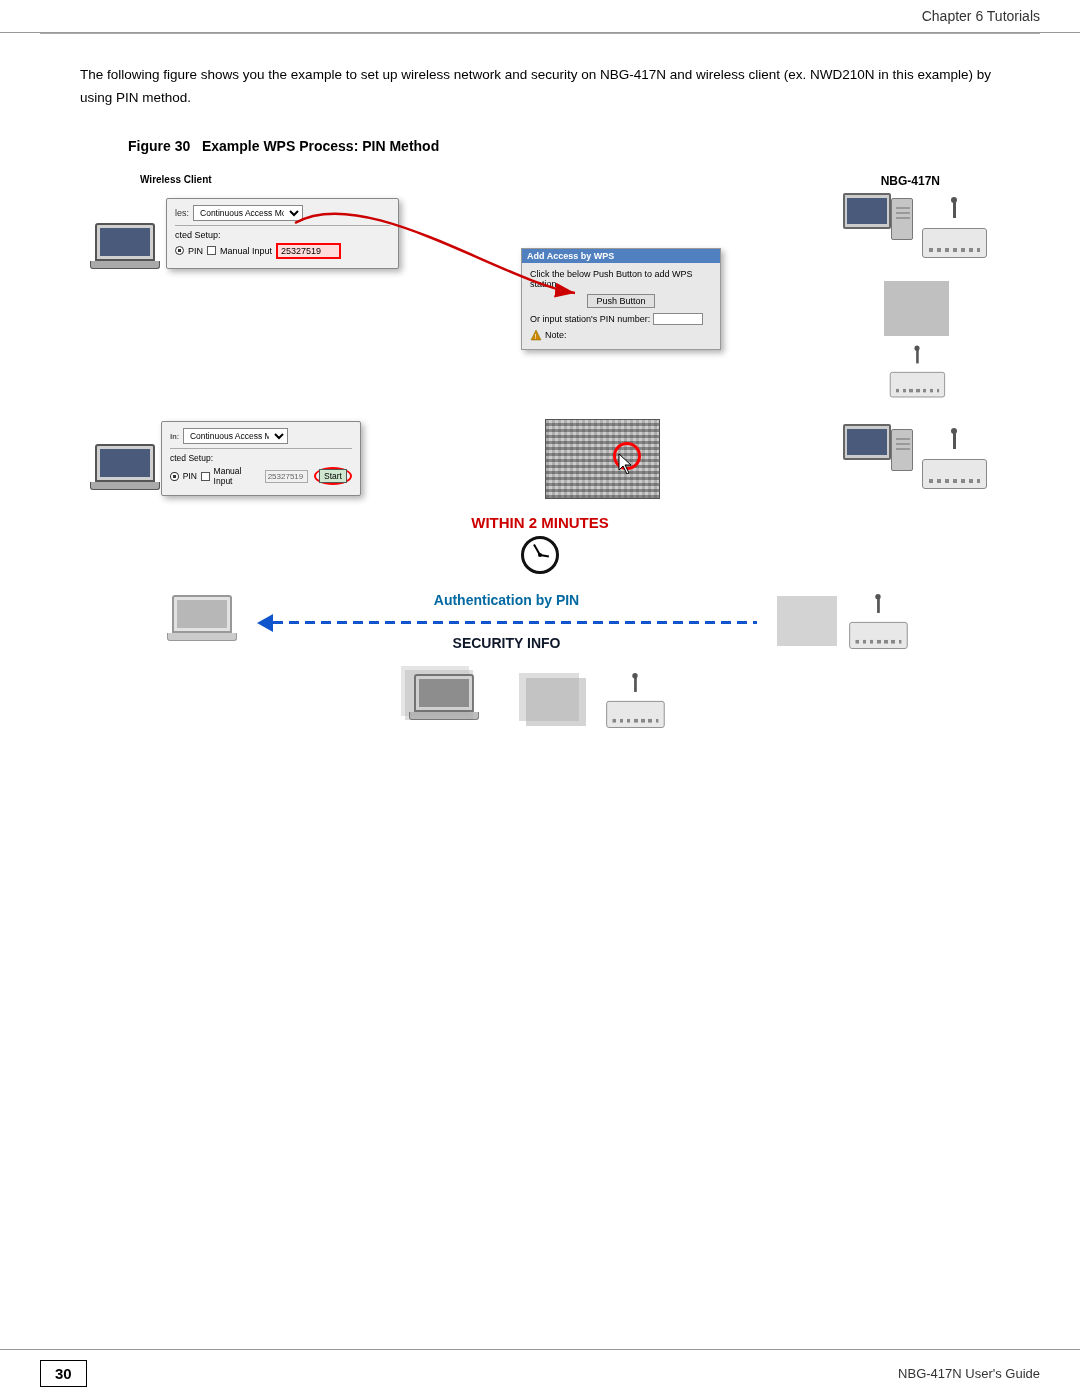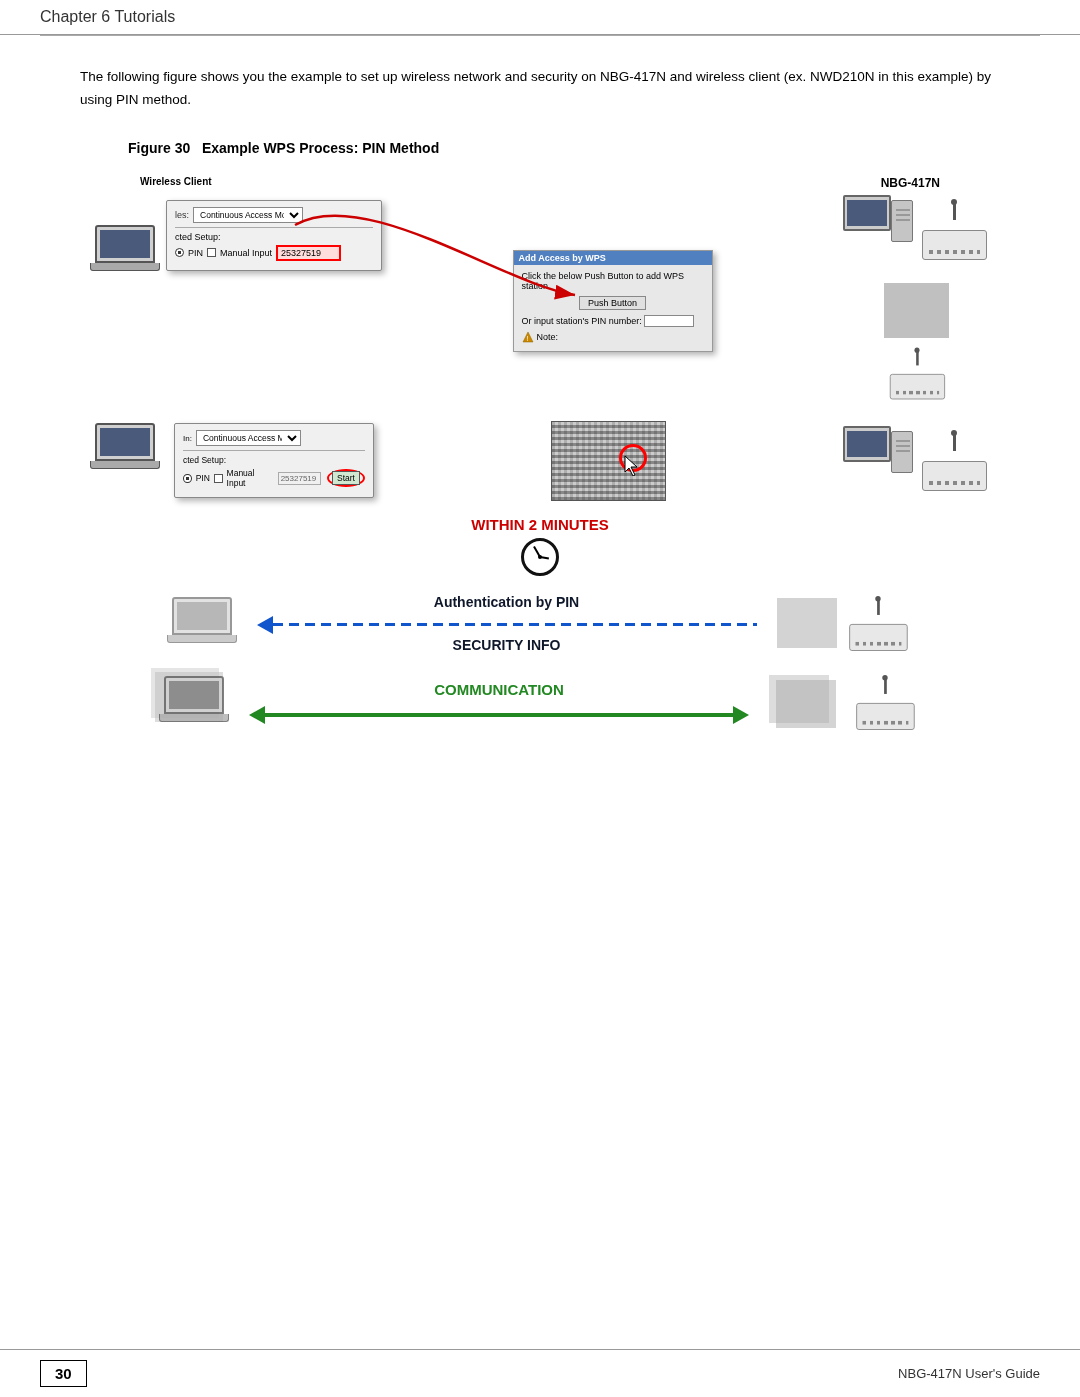--- a/index.html
+++ b/index.html
@@ -9,25 +9,25 @@
       background: #ffffff;
       font-family: Arial, sans-serif;
       font-size: 14px;
       color: #000;
       position: relative;
     }
 
     
     .page-header {
       display: flex;
-      justify-content: flex-start;
+      justify-content: flex-end;
       align-items: center;
       padding: 8px 40px;
       border-bottom: 1px solid #999;
-      font-size: 16px;
+      font-size: 14px;
       color: #333;
     }
 
     
     .main-content {
       padding: 30px 80px 60px 80px;
     }
 
     .intro-text {
       font-size: 13.5px;
@@ -247,21 +247,21 @@
     .within-minutes {
       color: #cc0000;
       font-weight: bold;
       font-size: 15px;
       text-align: center;
       margin: 15px 0 5px;
     }
 
     
     .auth-pin-text {
-      color: #0f172a;
+      color: #0369a1;
       font-weight: bold;
       font-size: 14px;
       text-align: right;
     }
 
     
     .security-info-text {
       color: #0f172a;
       font-weight: bold;
       font-size: 14px;
@@ -464,21 +464,21 @@
 
         <div style="margin-top:30px;">
           <div class="laptop">
             <div class="laptop-screen">
               <div class="laptop-screen-inner"></div>
             </div>
             <div class="laptop-base"></div>
           </div>
         </div>
 
-        <div class="dialog-box dialog-shadow" style="margin-top:5px; width:216px;">
+        <div class="dialog-box dialog-shadow" style="margin-top:5px; width:233px;">
           <div class="dialog-row">
             <span class="dialog-label">les:</span>
             <select class="dialog-select">
               <option>Continuous Access Mode</option>
             </select>
           </div>
           <hr class="dialog-separator">
           <div class="dialog-row" style="font-size:9px;">
             <span>cted Setup:</span>
           </div>
@@ -543,21 +543,21 @@
           <div class="router" style="transform:scale(0.85);">
             <div class="router-antenna"></div>
             <div class="router-body"></div>
           </div>
         </div>
       </div>
     </div>
 
     <div style="display:flex; align-items:center; justify-content:space-between; margin-bottom:8px; position:relative;">
 
-      <div style="display:flex; align-items:flex-start; gap:14px;">
+      <div style="display:flex; align-items:flex-end; gap:1px;">
         <div>
           <div class="laptop">
             <div class="laptop-screen">
               <div class="laptop-screen-inner"></div>
             </div>
             <div class="laptop-base"></div>
           </div>
         </div>
 
         <div class="dialog-box dialog-shadow" style="width:200px;">
@@ -662,29 +662,20 @@
         <div style="opacity:0.75;">
           <div class="laptop">
             <div class="laptop-screen">
               <div class="laptop-screen-inner" style="background:#777;"></div>
             </div>
             <div class="laptop-base"></div>
           </div>
         </div>
       </div>
 
-      <div class="center-col" style="flex:1; max-width:500px;">
-        <div class="communication-text">COMMUNICATION</div>
-
-        <div style="display:flex; align-items:center; width:100%; margin-top:8px;">
-          <div class="arrow-head-left-green"></div>
-          <div class="solid-arrow-line" style="flex:1;"></div>
-          <div class="arrow-head-right-green"></div>
-        </div>
-      </div>
 
       <div style="display:flex; align-items:center; gap:5px; margin-left:20px; position:relative;">
         <div style="position:relative; width:75px; height:55px;">
           <div style="position:absolute; top:0; left:0; width:60px; height:48px; background:#bbb; opacity:0.5;"></div>
           <div style="position:absolute; top:5px; left:7px; width:60px; height:48px; background:#aaa; opacity:0.5;"></div>
         </div>
         <div>
           <div class="router" style="transform:scale(0.9);">
             <div class="router-antenna"></div>
             <div class="router-body"></div>

